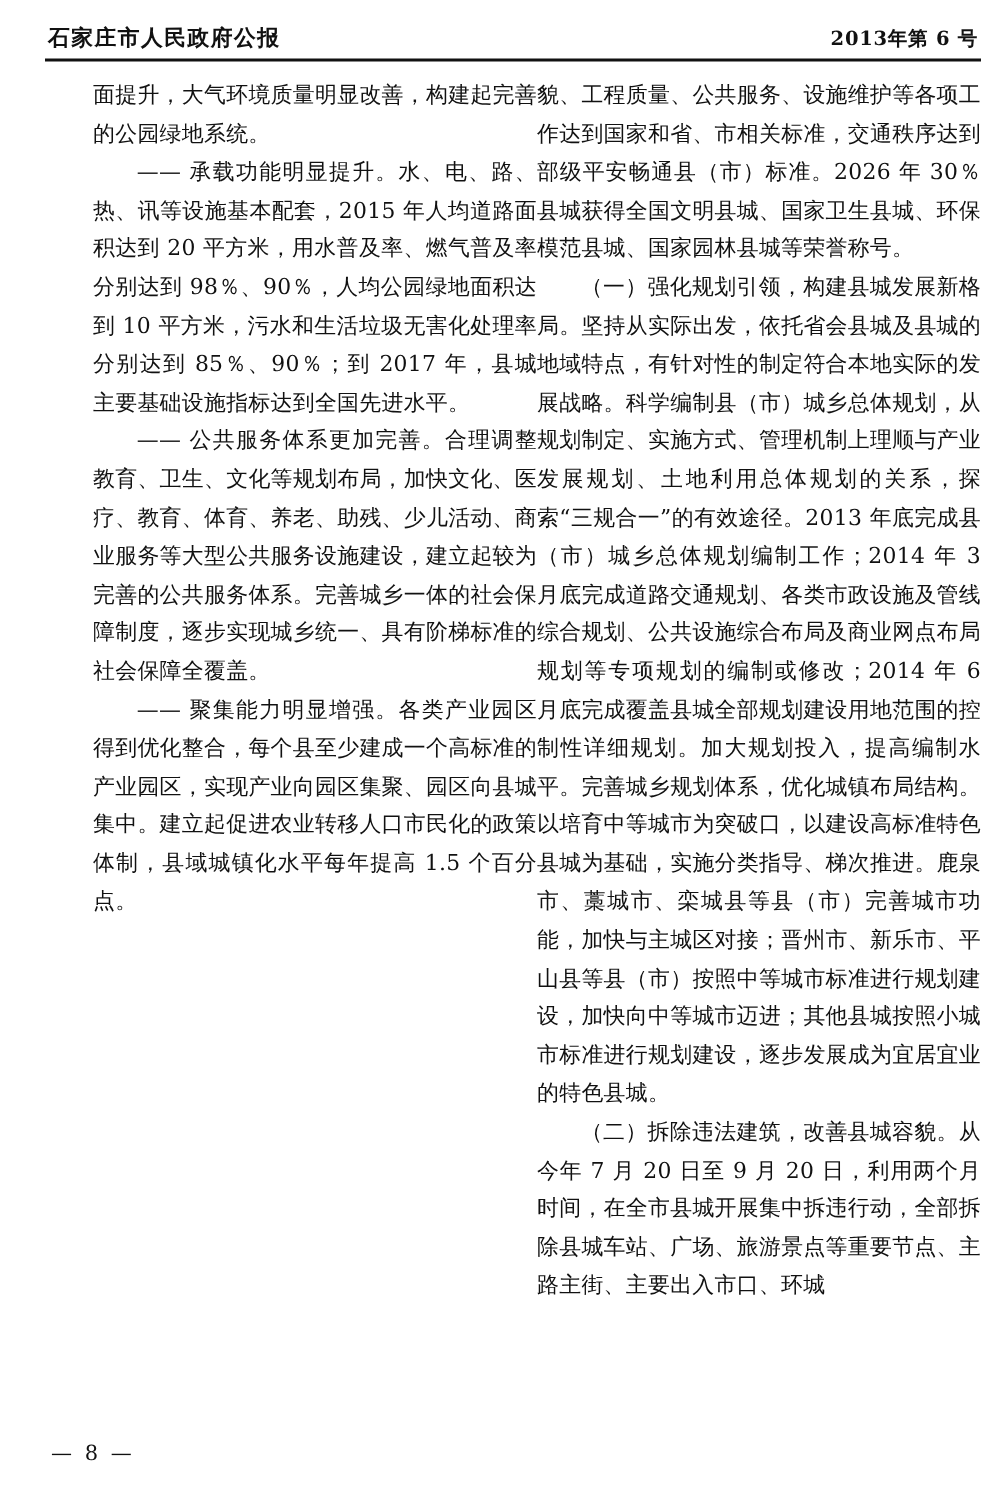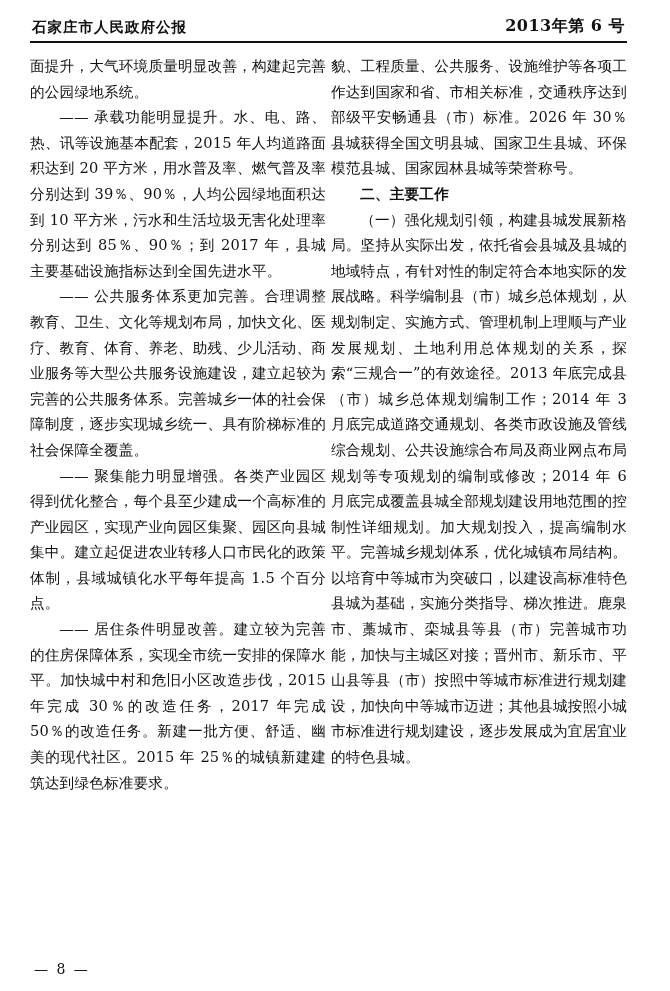--- a/index.html
+++ b/index.html
@@ -12,47 +12,47 @@
     background: #ffffff;
     font-family: "DejaVu Serif", "Liberation Serif", serif;
     color: #111111;
     overflow: hidden;
   }
   .page {
     position: relative;
     width: 670px;
     height: 991px;
     box-sizing: border-box;
-    padding: 16px 43px 10px 30px;
+    padding: 16px 16px 10px 30px;
   }
   .header {
     display: flex;
     align-items: flex-end;
     justify-content: space-between;
     padding: 0 2px 4px 2px;
     border-bottom: 2px solid #111;
   }
   .header-left {
     font-family: "DejaVu Serif", "Liberation Serif", serif;
     font-size: 14.5px;
     font-weight: bold;
     letter-spacing: 1px;
     color: #111;
   }
   .header-right {
     font-family: "DejaVu Serif", "Liberation Serif", serif;
-    font-size: 16px;
+    font-size: 13px;
     font-weight: bold;
     letter-spacing: 0.5px;
     color: #111;
   }
   .columns {
     display: flex;
     flex-direction: row;
-    justify-content: space-between;
+    justify-content: flex-end;
     margin-top: 10px;
     height: 900px;
   }
   .col {
     width: 296px;
     font-size: 14.6px;
     line-height: 25.6px;
     text-align: justify;
     text-justify: inter-ideograph;
     letter-spacing: 0.2px;
@@ -89,29 +89,28 @@
 
   <div class="header">
     <div class="header-left">石家庄市人民政府公报</div>
     <div class="header-right">2013年第 6 号</div>
   </div>
 
   <div class="columns">
 
     <div class="col">
       <p class="noindent">面提升，大气环境质量明显改善，构建起完善的公园绿地系统。</p>
-      <p class="dash">—— 承载功能明显提升。水、电、路、热、讯等设施基本配套，2015 年人均道路面积达到 20 平方米，用水普及率、燃气普及率分别达到 39％、90％，人均公园绿地面积达到 10 平方米，污水和生活垃圾无害化处理率分别达到 85％、90％；到 2017 年，县城主要基础设施指标达到全国先进水平。</p>
+      <p class="dash">—— 承载功能明显提升。水、电、路、热、讯等设施基本配套，2015 年人均道路面积达到 20 平方米，用水普及率、燃气普及率分别达到 98％、90％，人均公园绿地面积达到 10 平方米，污水和生活垃圾无害化处理率分别达到 85％、90％；到 2017 年，县城主要基础设施指标达到全国先进水平。</p>
       <p class="dash">—— 公共服务体系更加完善。合理调整教育、卫生、文化等规划布局，加快文化、医疗、教育、体育、养老、助残、少儿活动、商业服务等大型公共服务设施建设，建立起较为完善的公共服务体系。完善城乡一体的社会保障制度，逐步实现城乡统一、具有阶梯标准的社会保障全覆盖。</p>
       <p class="dash">—— 聚集能力明显增强。各类产业园区得到优化整合，每个县至少建成一个高标准的产业园区，实现产业向园区集聚、园区向县城集中。建立起促进农业转移人口市民化的政策体制，县域城镇化水平每年提高 1.5 个百分点。</p>
-      <p class="dash">—— 居住条件明显改善。建立较为完善的住房保障体系，实现全市统一安排的保障水平。加快城中村和危旧小区改造步伐，2015 年完成 30％的改造任务，2017 年完成 50％的改造任务。新建一批方便、舒适、幽美的现代社区。2015 年 25％的城镇新建建筑达到绿色标准要求。</p>
     </div>
 
     <div class="col">
       <p class="noindent">貌、工程质量、公共服务、设施维护等各项工作达到国家和省、市相关标准，交通秩序达到部级平安畅通县（市）标准。2026 年 30％县城获得全国文明县城、国家卫生县城、环保模范县城、国家园林县城等荣誉称号。</p>
-      <p class="section">二、主要工作</p>
       <p>（一）强化规划引领，构建县城发展新格局。坚持从实际出发，依托省会县城及县城的地域特点，有针对性的制定符合本地实际的发展战略。科学编制县（市）城乡总体规划，从规划制定、实施方式、管理机制上理顺与产业发展规划、土地利用总体规划的关系，探索“三规合一”的有效途径。2013 年底完成县（市）城乡总体规划编制工作；2014 年 3 月底完成道路交通规划、各类市政设施及管线综合规划、公共设施综合布局及商业网点布局规划等专项规划的编制或修改；2014 年 6 月底完成覆盖县城全部规划建设用地范围的控制性详细规划。加大规划投入，提高编制水平。完善城乡规划体系，优化城镇布局结构。以培育中等城市为突破口，以建设高标准特色县城为基础，实施分类指导、梯次推进。鹿泉市、藁城市、栾城县等县（市）完善城市功能，加快与主城区对接；晋州市、新乐市、平山县等县（市）按照中等城市标准进行规划建设，加快向中等城市迈进；其他县城按照小城市标准进行规划建设，逐步发展成为宜居宜业的特色县城。</p>
+      <p>（二）拆除违法建筑，改善县城容貌。从今年 7 月 20 日至 9 月 20 日，利用两个月时间，在全市县城开展集中拆违行动，全部拆除县城车站、广场、旅游景点等重要节点、主路主街、主要出入市口、环城</p>
     </div>
 
   </div>
 
   <div class="footer">—  8  —</div>
 
 </div>
 
 </body></html>

